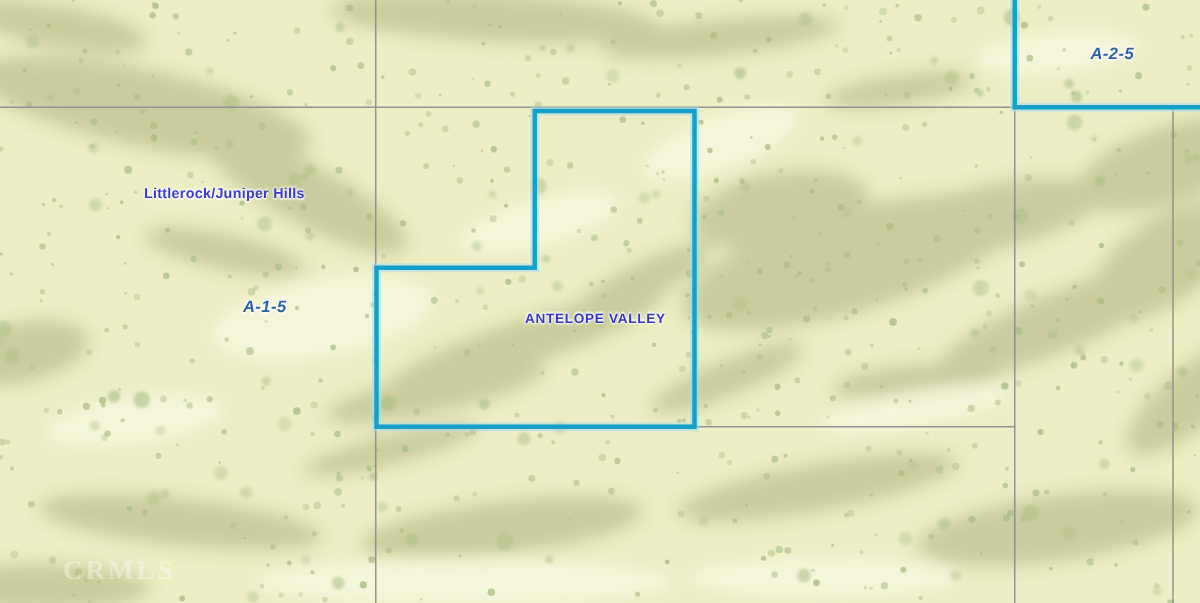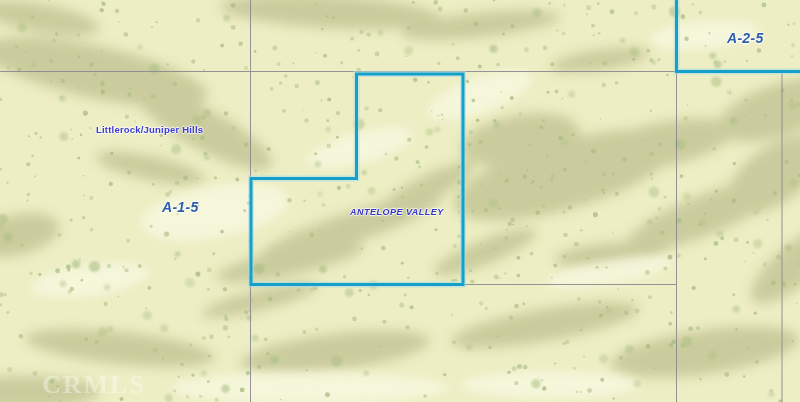--- a/index.html
+++ b/index.html
@@ -7,28 +7,28 @@
     position:relative;width:800px;height:402px;overflow:hidden;
     font-family:"Liberation Sans",sans-serif;
   }
   #map-root svg{position:absolute;left:0;top:0;display:block;}
   .lbl{
     position:absolute;font-weight:bold;white-space:nowrap;
     text-shadow:0 0 2px rgba(255,255,255,.95),0 0 2px rgba(255,255,255,.9),
                 0 1px 1px rgba(255,255,255,.85),0 -1px 1px rgba(255,255,255,.85);
   }
   .lbl-community{left:96px;top:124px;font-size:9.5px;color:#3b3bd0;letter-spacing:.2px;}
-  .lbl-valley{left:350px;top:207px;font-size:9px;font-style:italic;color:#3535c4;letter-spacing:.5px;}
-  .lbl-zoning{font-size:14px;font-style:italic;color:#2d5ea8;letter-spacing:.3px;}
+  .lbl-valley{left:350px;top:207px;font-size:9px;color:#3535c4;letter-spacing:.5px;}
+  .lbl-zoning{font-size:11px;font-style:italic;color:#2d5ea8;letter-spacing:.3px;}
   .lbl-a15{left:162px;top:199px;}
   .lbl-a25{left:727px;top:30px;}
   .watermark{
     position:absolute;left:42px;top:370px;
     font-family:"Liberation Serif",serif;font-weight:bold;
-    font-size:26px;letter-spacing:2px;color:rgba(255,255,255,.38);text-align:right;
+    font-size:18px;letter-spacing:2px;color:rgba(255,255,255,.38);text-align:right;
   }
 </style>
 </head>
 <body>
 
 <div id="map-root">
   <svg width="800" height="402" viewBox="0 0 800 402">
     <defs>
       <filter id="soft" x="-60%" y="-60%" width="220%" height="220%">
         <feGaussianBlur stdDeviation="6"></feGaussianBlur>

